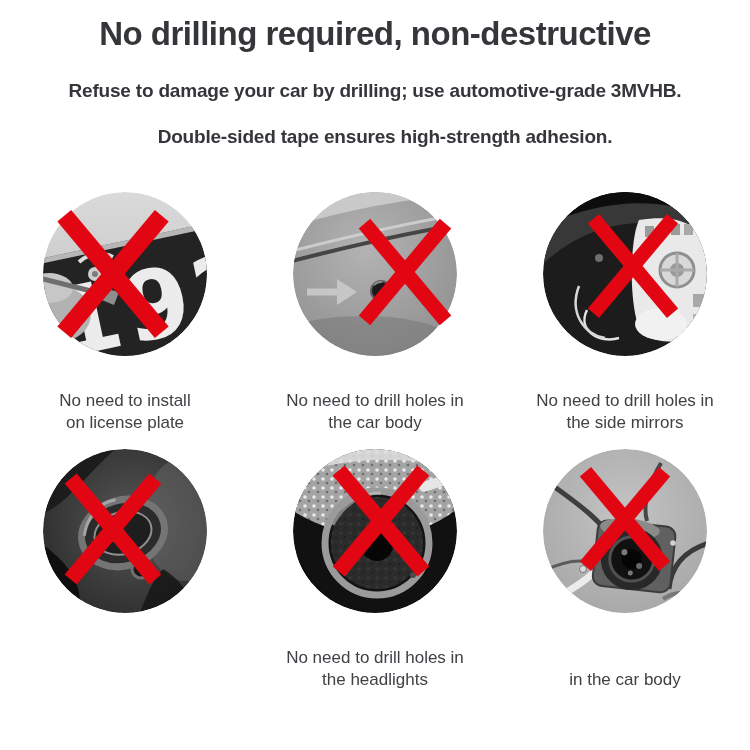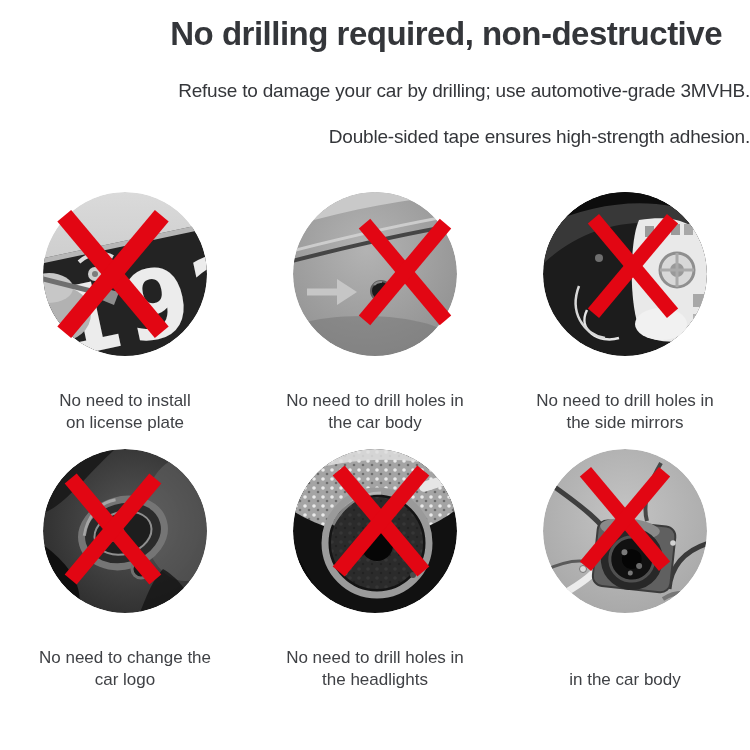--- a/index.html
+++ b/index.html
@@ -9,33 +9,33 @@
   }
   *{box-sizing:border-box;}
   html,body{margin:0;padding:0;}
   body{
     width:750px;height:750px;
     background:#ffffff;
     font-family:"Liberation Sans", sans-serif;
     overflow:hidden;
   }
   .page{width:750px;height:750px;}
-  .header{text-align:right;padding-top:16px;}
+  .header{text-align:center;padding-top:16px;}
   .title{
     margin:0 28px;
     font-size:33px;
     font-weight:800;
     letter-spacing:-0.5px;
     line-height:1.12;
     color:var(--heading);
   }
   .subtitle{
     margin:0;
     font-size:19px;
-    font-weight:400;
+    font-weight:700;
     letter-spacing:-0.2px;
     color:var(--heading);
   }
   .subtitle.first{margin-top:27px;}
   .subtitle.second{margin-top:24px;margin-left:20px;}
   .grid{
     margin-top:44px;
     display:grid;
     grid-template-columns:repeat(3,250px);
     row-gap:14px;
@@ -212,21 +212,20 @@
               <ellipse cx="70" cy="82" rx="12" ry="8" fill="#5b5b5b"></ellipse>
             </g>
             <circle cx="98" cy="120" r="9" fill="#191919" stroke="#6f6f6f" stroke-width="3"></circle>
           </g>
         </svg>
         <svg class="cross" viewBox="0 0 112 126">
           <line x1="10" y1="8" x2="102" y2="118"></line>
             <line x1="102" y1="8" x2="10" y2="118"></line>
         </svg>
       </div>
-      <figcaption class="caption"><span>No need to change the</span><br><span>car logo</span></figcaption>
     </figure>
 
     <figure class="item" style="margin:0">
       <div class="photo-wrap">
         <svg class="photo" viewBox="0 0 164 164">
           <defs>
             <clipPath id="p5c">
                 <circle cx="82" cy="82" r="82"></circle>
               </clipPath>
             <pattern id="p5d" width="9" height="9" patternUnits="userSpaceOnUse">

